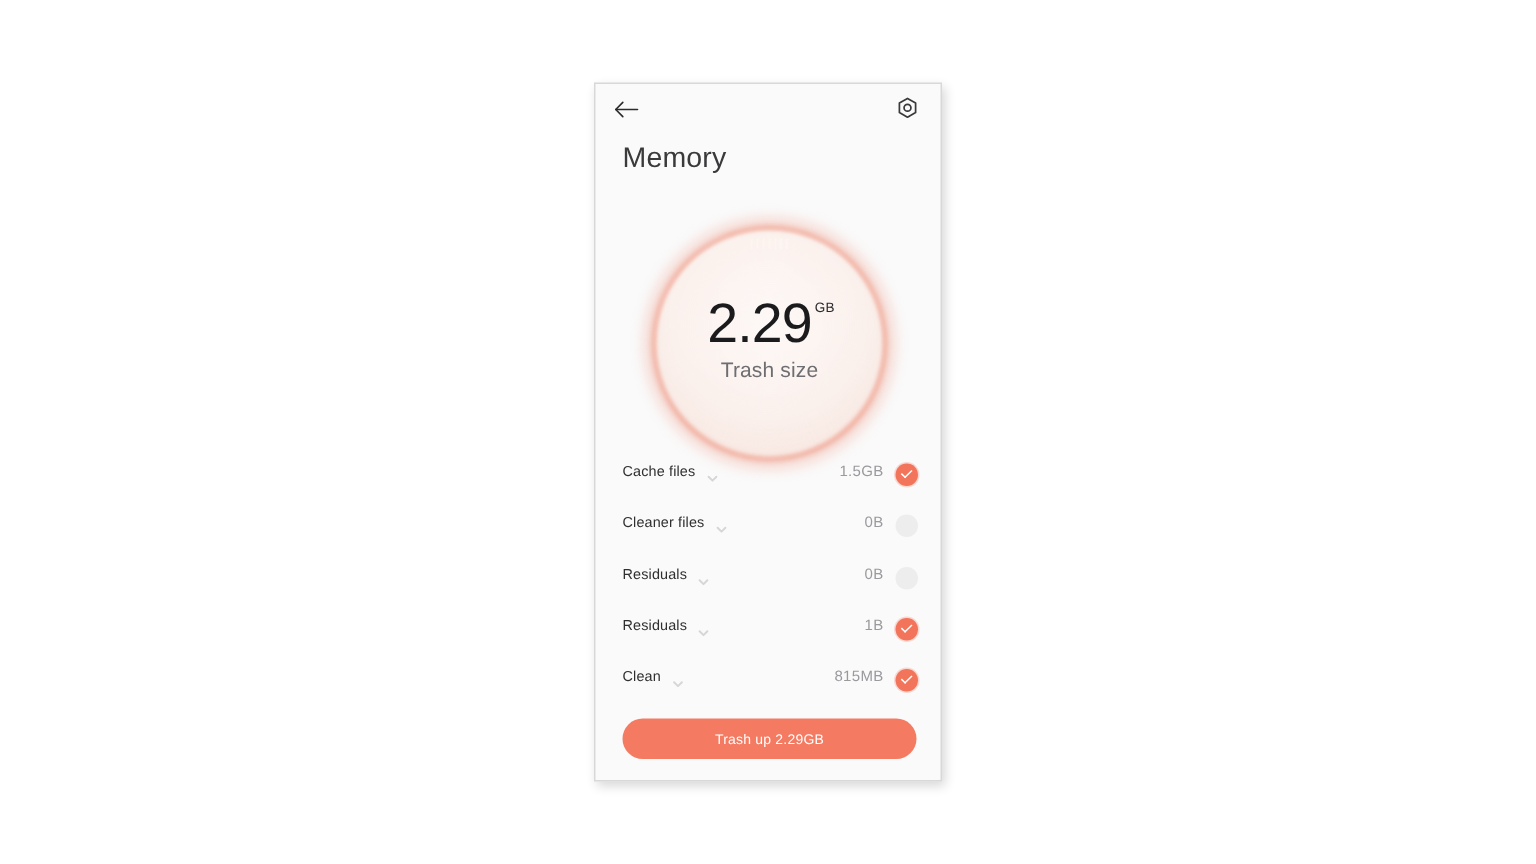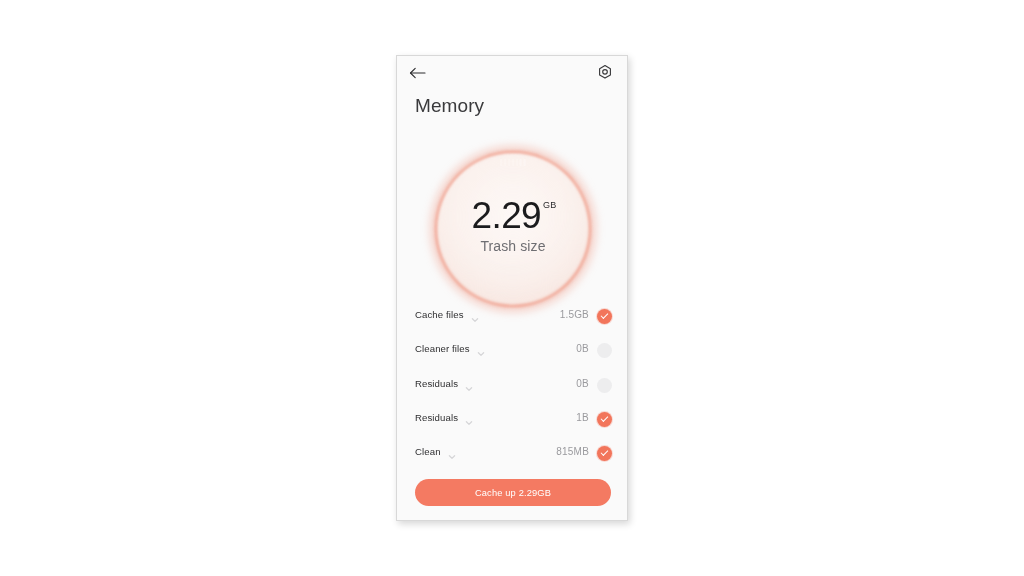--- a/index.html
+++ b/index.html
@@ -337,15 +337,15 @@
             <path d="M1.4 2.8 L4 5.4 L6.6 2.8" fill="none" stroke="#d6d6d8" stroke-width="1.3" stroke-linecap="round" stroke-linejoin="round"></path>
           </svg>
       </span>
       <span class="row-spacer"></span>
       <span class="row-size">815MB</span>
       <span class="row-check on"></span>
     </div>
 
   </div>
 
-  <button id="cleanup-btn">Cache up 2.29GB</button>
+  <button id="cleanup-btn">Trash up 2.29GB</button>
 
 </div>
 
 </body></html>

